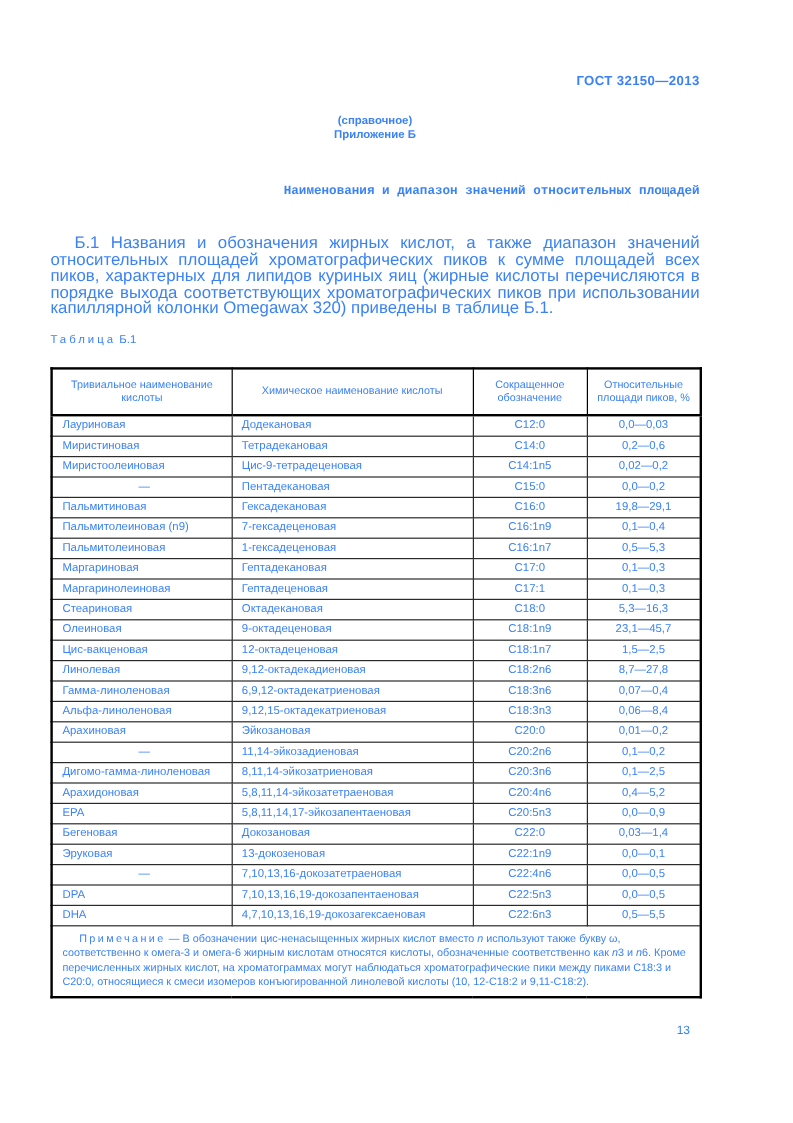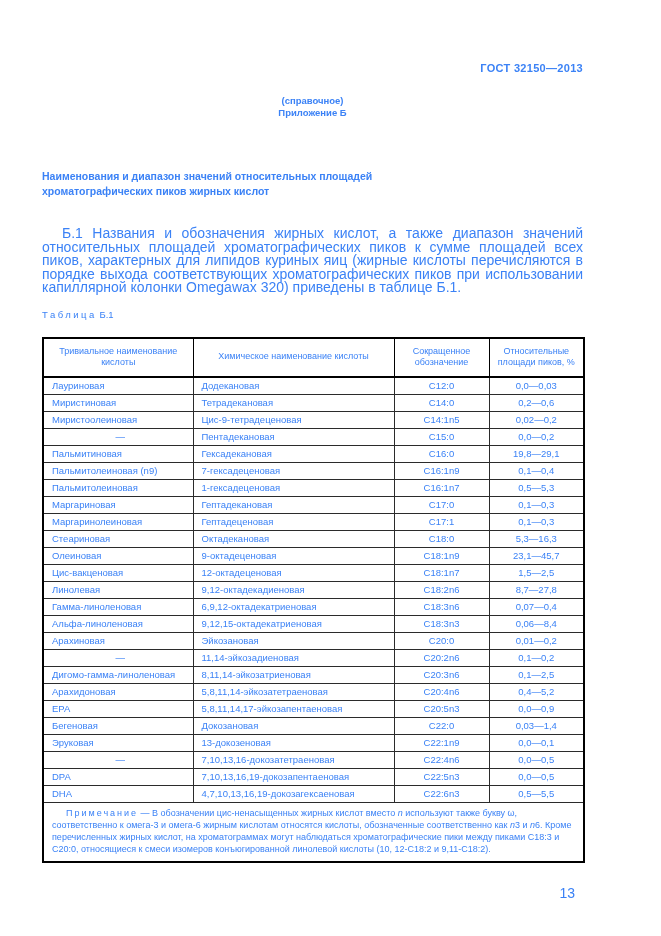--- a/index.html
+++ b/index.html
@@ -6,21 +6,21 @@
   .page {
     position:relative; width:661px; height:936px; background:#ffffff;
     font-family:"Liberation Sans", sans-serif; color:#3b82f6; overflow:hidden;padding-left:28px;
   }
   .content { position:absolute; left:42px; top:0; width:541px; padding-top:62px; }
 
   .doc-number { text-align:right; font-size:11px; font-weight:bold; letter-spacing:0.3px; line-height:13px; }
 
   .annex-block { margin-top:20px; text-align:center; font-weight:bold; font-size:9.5px; line-height:12px; }
 
-  .doc-title { margin-top:50px; text-align:left; font-weight:bold; font-size:10.5px; line-height:15px; }
+  .doc-title { margin-top:34px; text-align:right; font-weight:bold; font-size:10.5px; line-height:15px;font-family:Liberation Mono, monospace; }
 
   .intro { margin-top:28px; font-size:14px; line-height:13.5px; text-align:justify; text-indent:20px; }
 
   .caption { margin-top:12px; font-size:9.5px; line-height:12px; }
   .caption .spaced { letter-spacing:2.5px; }
 
   table.gost {
     margin-top:16px; width:541px; table-layout:fixed;
     border-collapse:collapse; border:2px solid #000;
   }
@@ -40,38 +40,37 @@
 
   td.note-cell {
     border:1px solid #000;
     font-size:9px !important; line-height:12.5px;
     text-align:justify; white-space:normal !important;
     padding:4px 8px 6px 8px !important; text-indent:14px;
   }
   .note-label { letter-spacing:2px; }
   .ital { font-style:italic; }
 
-  .page-num { margin-top:22px; text-align:right; padding-right:8px; font-size:14px; }
+  .page-num { margin-top:22px; text-align:right; padding-right:8px; font-size:10px; }
 </style>
 </head>
 <body>
 
 <div class="page">
   <div class="content">
 
     <div class="doc-number">ГОСТ 32150—2013</div>
 
     <div class="annex-block">
       <div>(справочное)</div>
       <div>Приложение Б</div>
     </div>
 
     <div class="doc-title">
       <span>Наименования и диапазон значений относительных площадей</span><br>
-      <span>хроматографических пиков жирных кислот</span>
     </div>
 
     <p class="intro">Б.1  Названия и обозначения жирных кислот, а также диапазон значений относительных площадей хроматографических пиков к сумме площадей всех пиков, характерных для липидов куриных яиц (жирные кислоты перечисляются в порядке выхода соответствующих хроматографических пиков при использовании капиллярной колонки Omegawax 320) приведены в таблице Б.1.</p>
 
     <div class="caption">
       <span class="spaced">Таблица</span>
       <span>Б.1</span>
     </div>
 
     <table class="gost">

